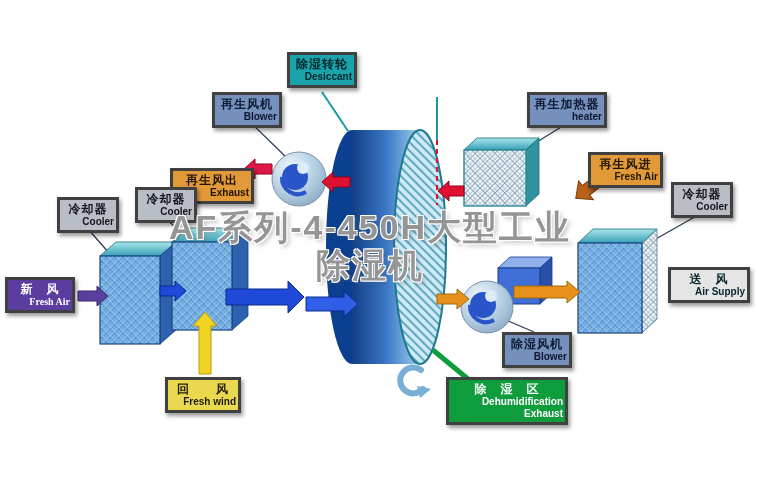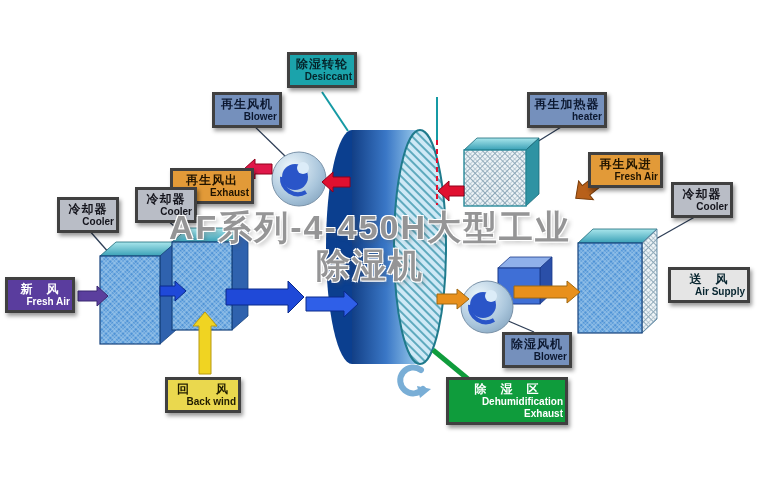--- a/index.html
+++ b/index.html
@@ -11,21 +11,21 @@
   .label{
     position:absolute;z-index:2;border:3px solid #404040;text-align:center;
     padding:2px 2px;box-shadow:2px 3px 4px rgba(0,0,0,.40);box-sizing:border-box;
   }
   .label .zh{font-size:12px;font-weight:bold;letter-spacing:1px;line-height:14px;}
   .label .en{font-size:10px;font-weight:bold;line-height:12px;text-align:right;}
   .bg-teal{background:#1ba3ab;color:#072;color:#05242a;}
   .bg-steel{background:#7590bc;color:#0c1830;}
   .bg-orange{background:#e29a38;color:#201400;}
   .bg-gray{background:#b9bdc6;color:#14141c;}
-  .bg-purple{background:#5a3d9e;color:#ffffff;}
+  .bg-purple{background:#5a3d9e;color:#ffffff;font-family:Liberation Serif, serif;}
   .bg-cyan{background:#e5e5e5;color:#06242e;}
   .bg-yellow{background:#ead84e;color:#201c00;}
   .bg-green{background:#0f9c3c;color:#ffffff;}
   #watermark{
     position:absolute;left:40px;top:208px;width:660px;z-index:3;text-align:center;
     font-size:34px;font-weight:bold;letter-spacing:2px;line-height:38px;
     color:rgba(130,130,132,.85);pointer-events:none;
     text-shadow:1px 1px 0 #fff,-1px -1px 0 #fff,1px -1px 0 #fff,-1px 1px 0 #fff,3px 3px 4px rgba(90,90,90,.35);
   }
 </style>
@@ -190,21 +190,21 @@
     <div class="en">Fresh Air</div>
   </div>
 
   <div class="label bg-cyan" style="left:668px;top:267px;width:82px">
     <div class="zh">送　风</div>
     <div class="en">Air Supply</div>
   </div>
 
   <div class="label bg-yellow" style="left:165px;top:377px;width:76px">
     <div class="zh">回　　风</div>
-    <div class="en">Back wind</div>
+    <div class="en">Fresh wind</div>
   </div>
 
   <div class="label bg-steel" style="left:502px;top:332px;width:70px">
     <div class="zh">除湿风机</div>
     <div class="en">Blower</div>
   </div>
 
   <div class="label bg-green" style="left:446px;top:377px;width:122px">
     <div class="zh">除　湿　区</div>
     <div class="en">Dehumidification</div>

